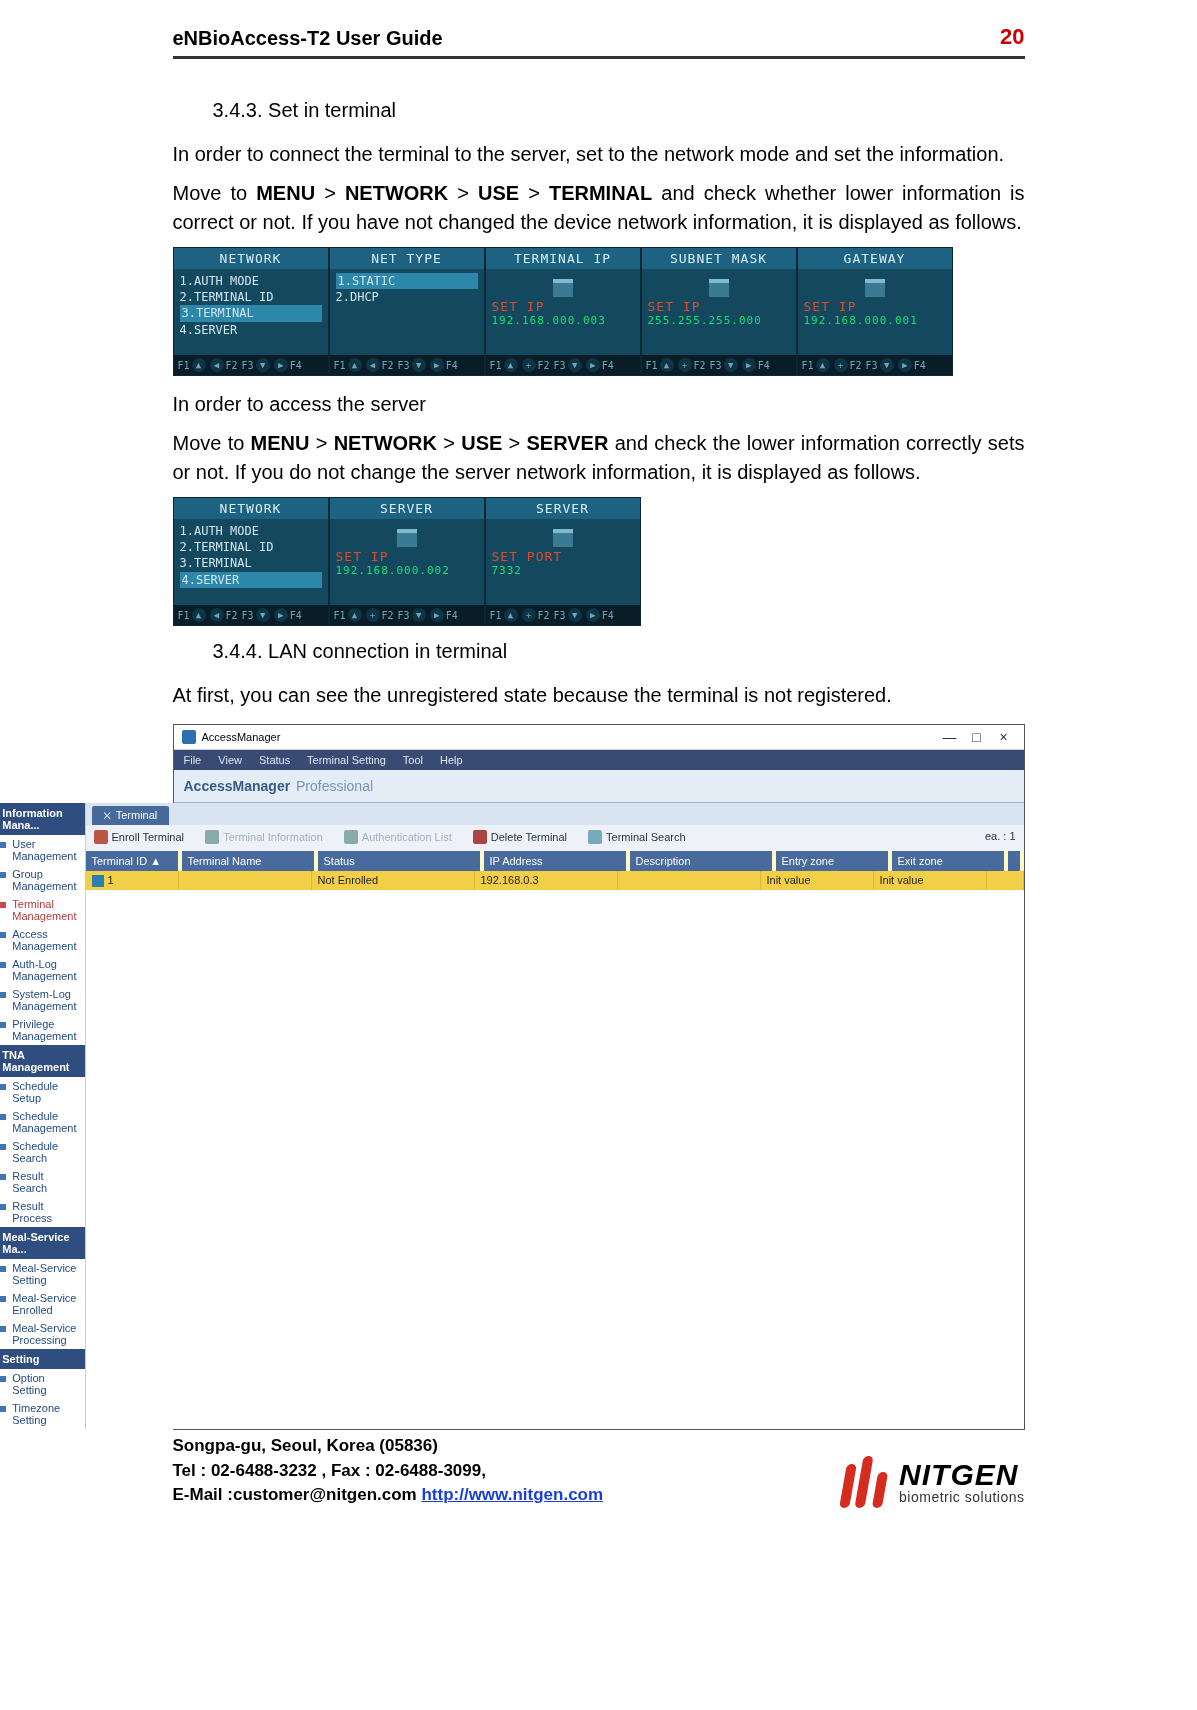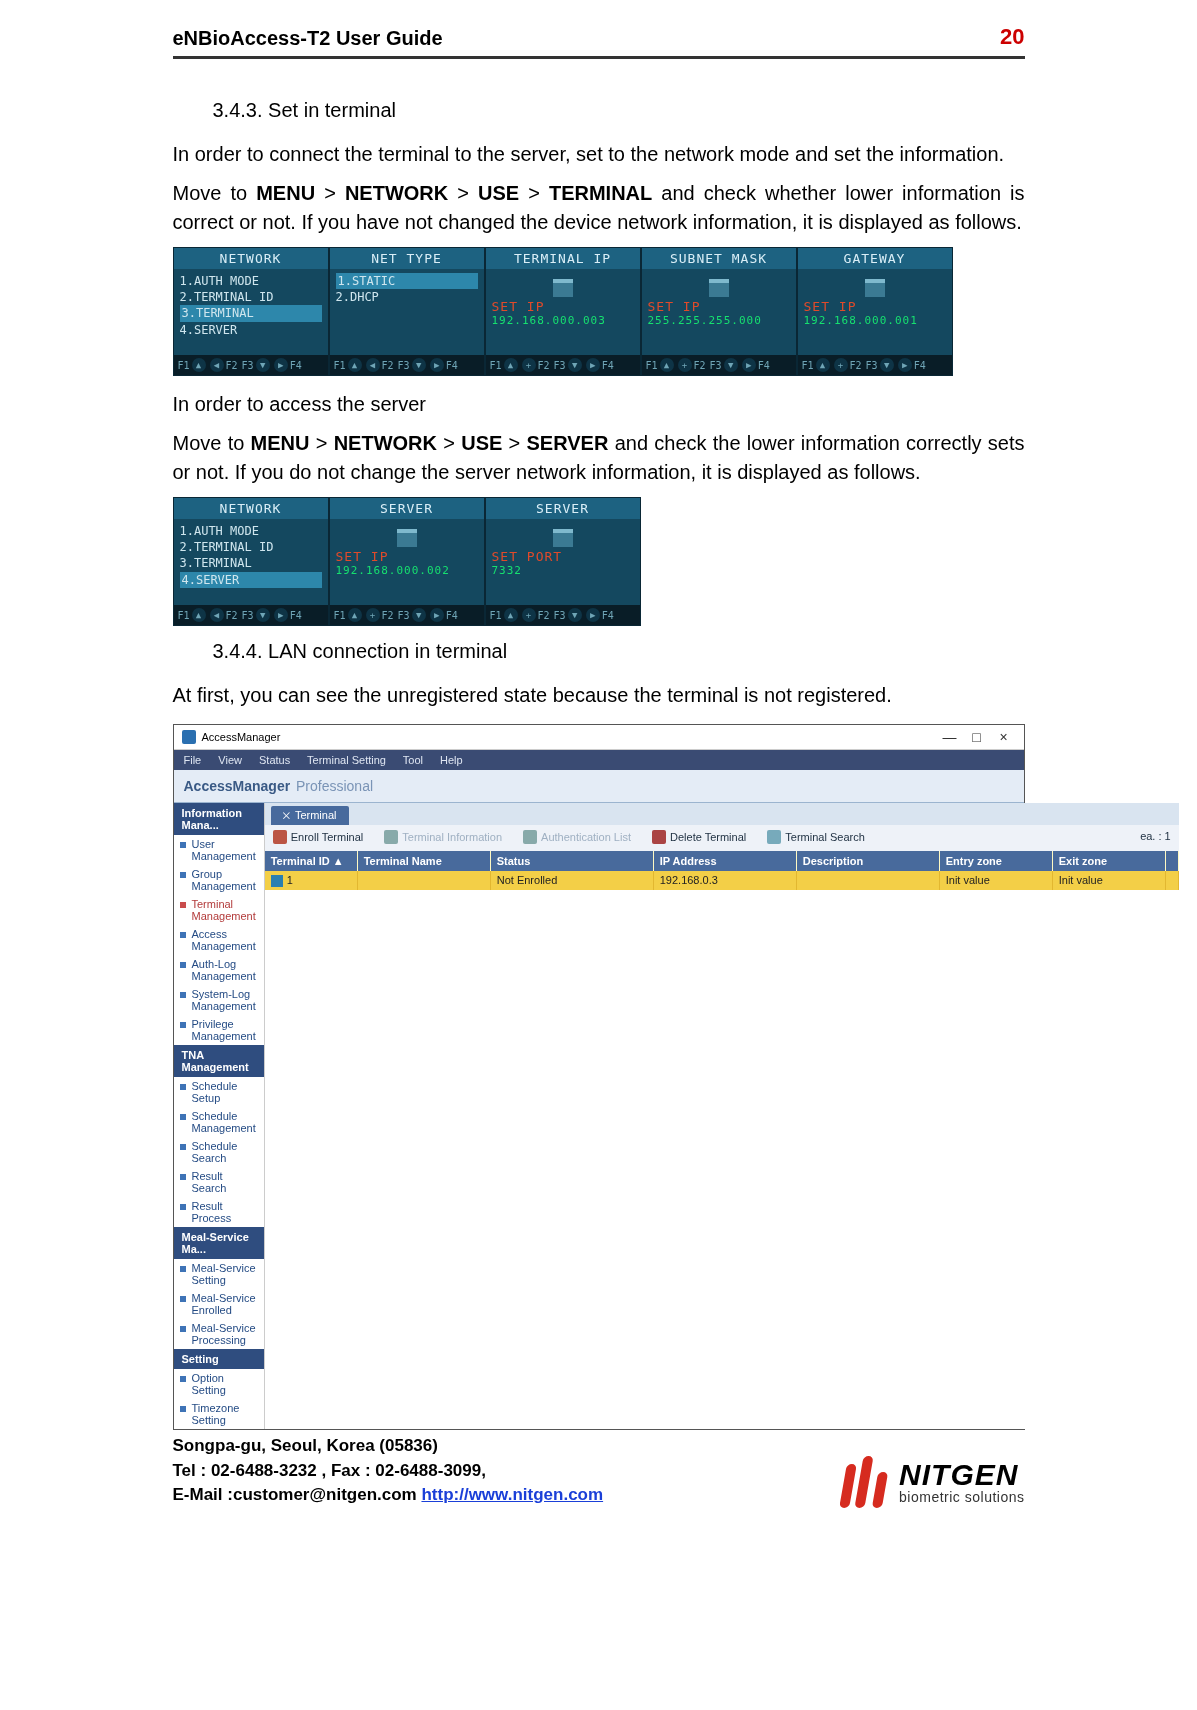--- a/index.html
+++ b/index.html
@@ -27,38 +27,38 @@
   
   .win{border:1px solid #555;background:#fff;font-size:11px;margin-top:14px;}
   .winbar{display:flex;align-items:center;justify-content:space-between;background:#fff;padding:4px 8px;border-bottom:1px solid #ccc;}
   .winbar .left{display:flex;align-items:center;gap:6px;}
   .winicon{width:14px;height:14px;background:#2a6fb0;border-radius:2px;display:inline-block;}
   .winctrl span{display:inline-block;width:24px;text-align:center;font-size:14px;color:#333;}
   .menubar{background:#3a4b73;color:#dfe6f2;padding:4px 10px;font-size:11px;}
   .menubar span{margin-right:14px;}
   .brand{background:#e4ecf6;color:#3a5a85;font-weight:bold;font-size:14px;padding:8px 10px;border-bottom:1px solid #9bb4cf;position:relative;}
   .brand .pro{color:#7a94b6;font-weight:normal;margin-left:2px;}
-  .content{display:flex;}
+  .content{display:flex;justify-content:flex-end;}
   .side{width:190px;background:#fff;}
   .shead{background:#2f4d7f;color:#fff;padding:4px 8px;font-weight:bold;font-size:11px;}
   .sitem{padding:3px 8px 3px 18px;color:#244b84;font-size:11px;cursor:pointer;position:relative;}
   .sitem::before{content:"";position:absolute;left:6px;top:7px;width:6px;height:6px;background:#3e73b6;}
   .sitem.red{color:#b23a3a;}
   .sitem.red::before{background:#c94c4c;}
   .main{flex:1;background:#fff;border-left:1px solid #ccc;}
   .tabbar{background:#d9e4f0;padding:0 6px;}
   .tab{display:inline-block;background:#476a9d;color:#fff;padding:3px 12px;font-size:11px;border-radius:2px 2px 0 0;margin-top:3px;}
   .tab .x{margin-right:5px;font-size:9px;}
   .tools{background:#eef2f8;padding:5px 8px;font-size:11px;color:#234;vertical-align:middle;}
   .tools .titem{margin-right:18px;display:inline-flex;align-items:center;gap:4px;}
   .btnic{width:14px;height:14px;display:inline-block;border-radius:2px;}
   .ic-add{background:#b54;} .ic-info{background:#8aa;} .ic-auth{background:#8aa;} .ic-del{background:#a44;} .ic-sch{background:#7ab;}
   .eacount{float:right;color:#234;}
   .thead{display:flex;background:#486a9c;color:#fff;font-size:11px;}
-  .thead div{padding:4px 6px;border-right:1px solid #fef9c3;font-weight:bold;}
+  .thead div{padding:4px 6px;border-right:4px solid #fef9c3;}
   .c1{width:80px;} .c2{width:120px;} .c3{width:150px;} .c4{width:130px;} .c5{width:130px;} .c6{width:100px;} .c7{width:100px;} .cfill{flex:1;}
   .trow{display:flex;background:#f3cf47;font-size:11px;color:#222;}
   .trow div{padding:3px 6px;border-right:1px solid #e2b730;}
   .sqicon{width:12px;height:12px;background:#2b7fb0;display:inline-block;margin-right:4px;vertical-align:middle;}
   .blank{height:300px;}
   
   .pagefoot{margin-top:4px;display:flex;justify-content:space-between;align-items:flex-end;}
   .addr{font-size:17px;font-weight:bold;line-height:1.45;}
   .addr a{color:#1a3fd8;text-decoration:underline;}
   .logo{display:flex;align-items:center;gap:4px;}

